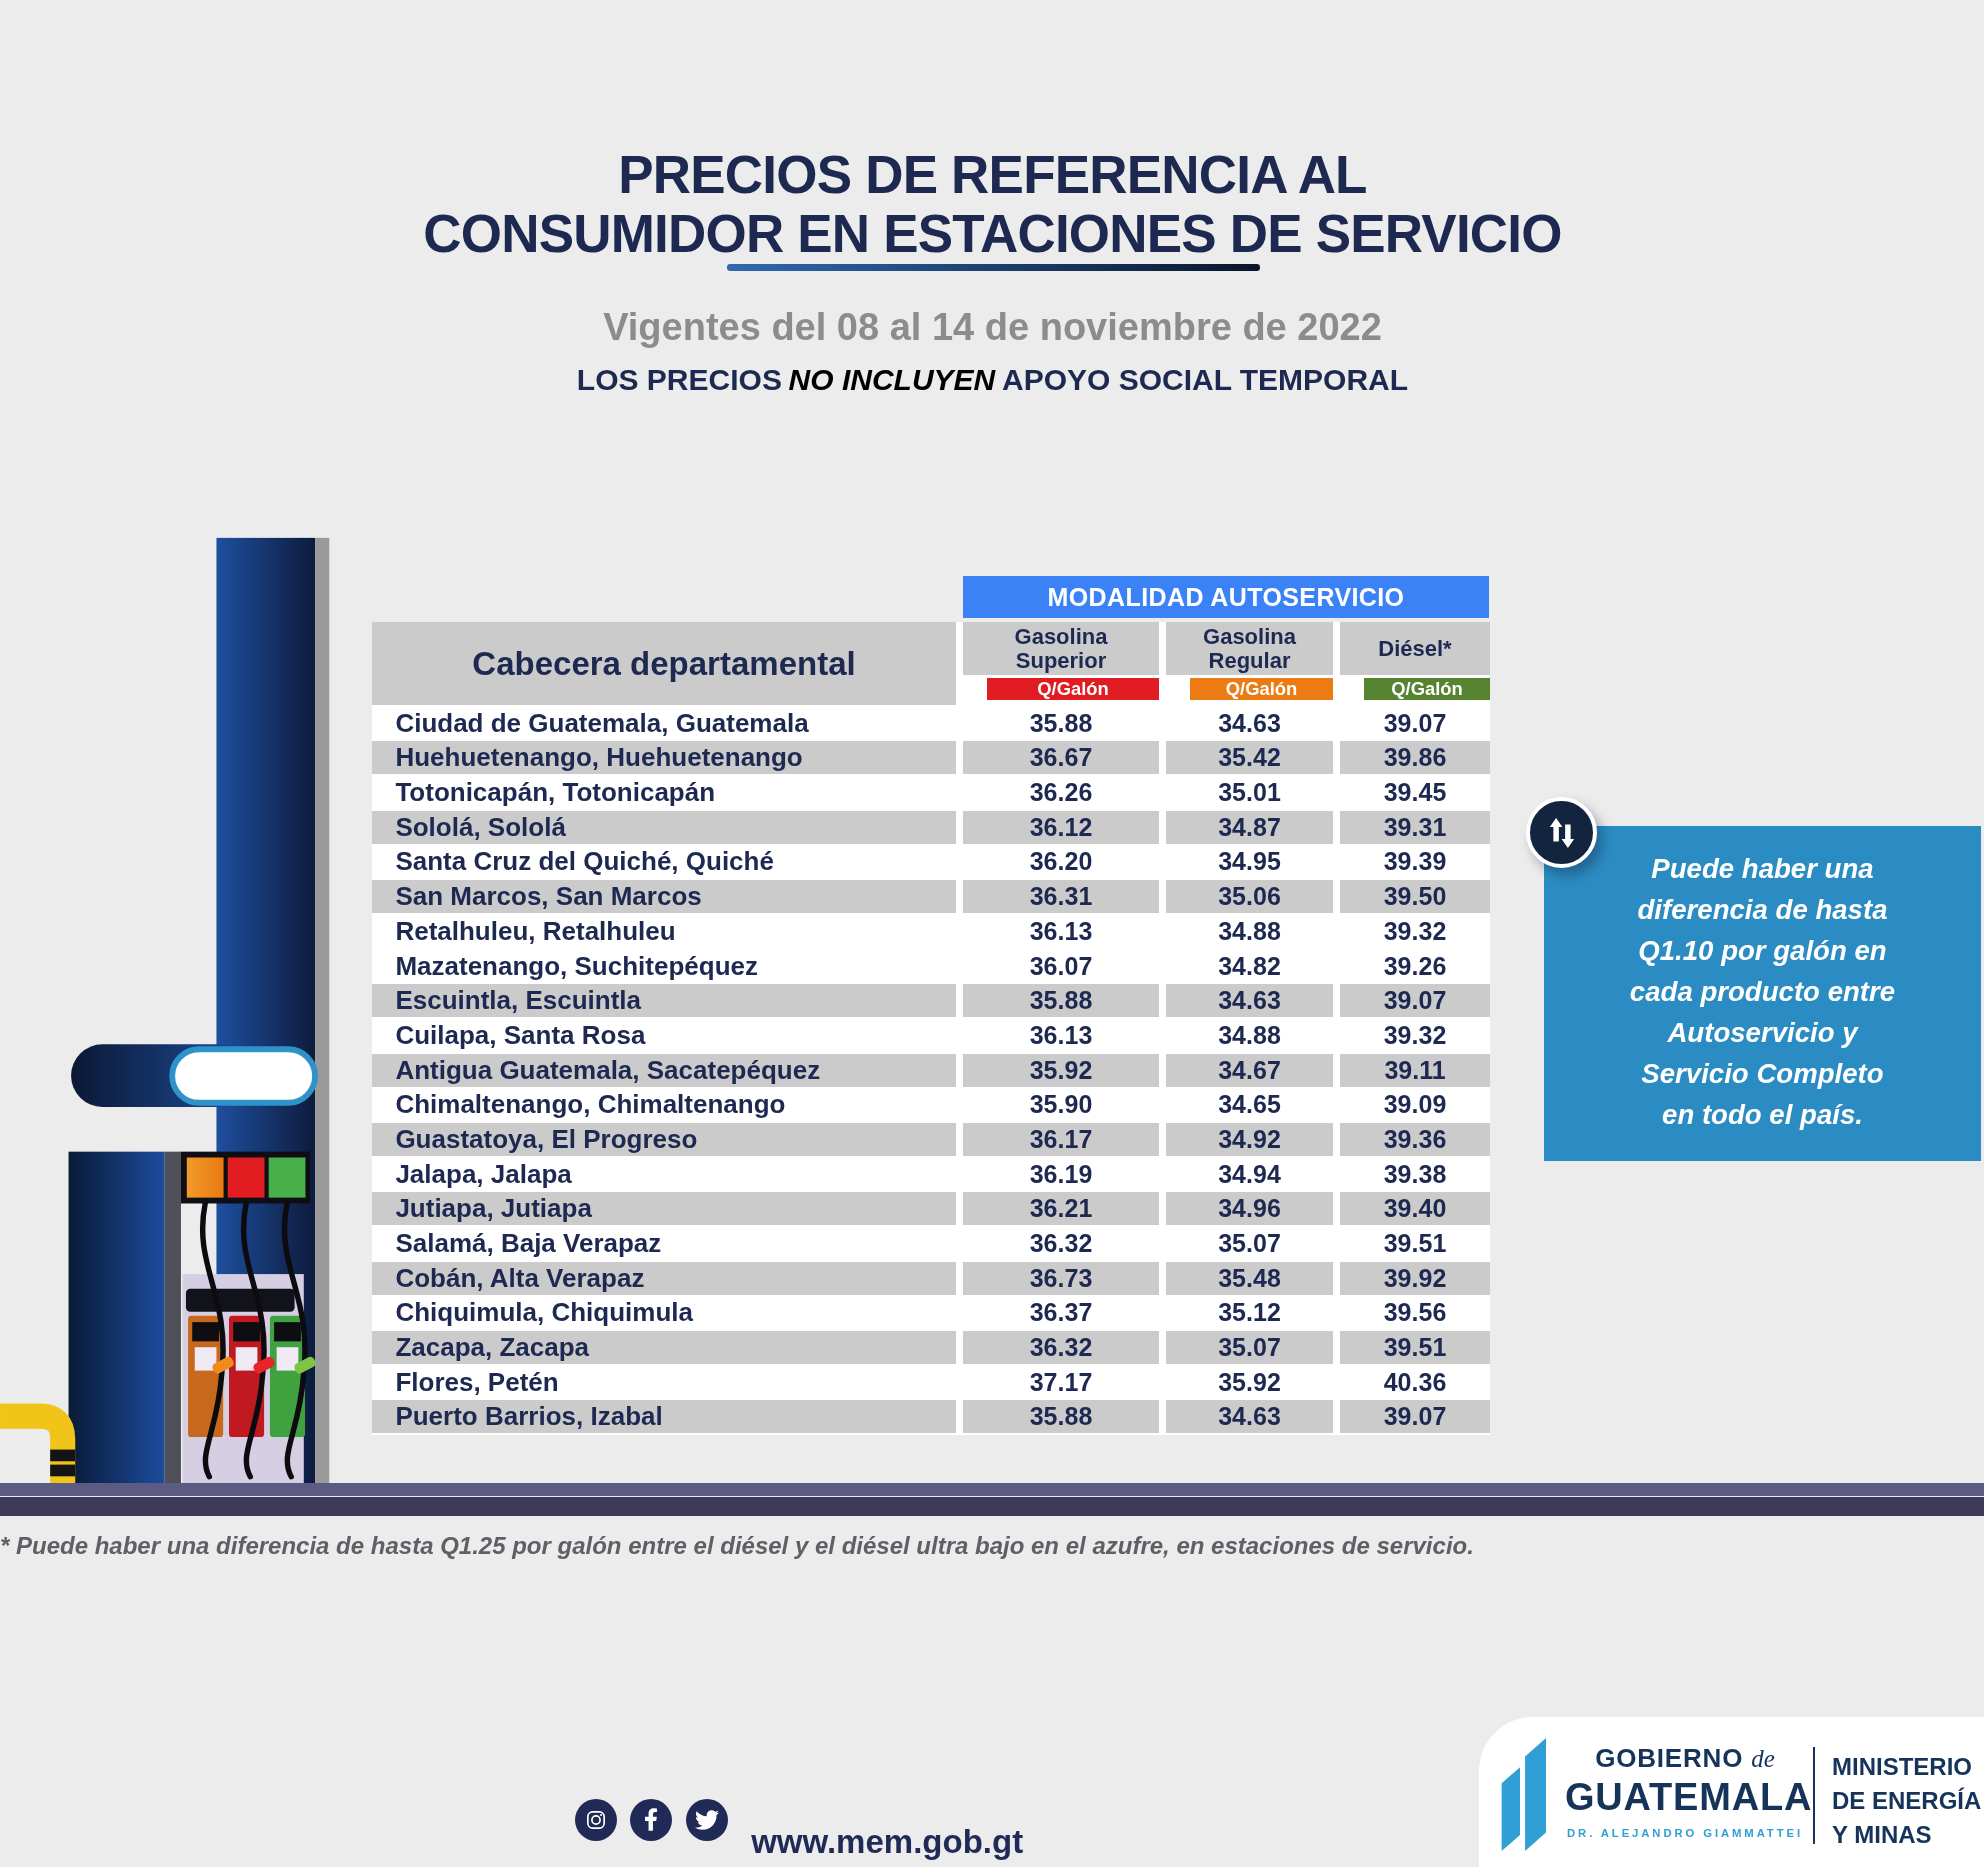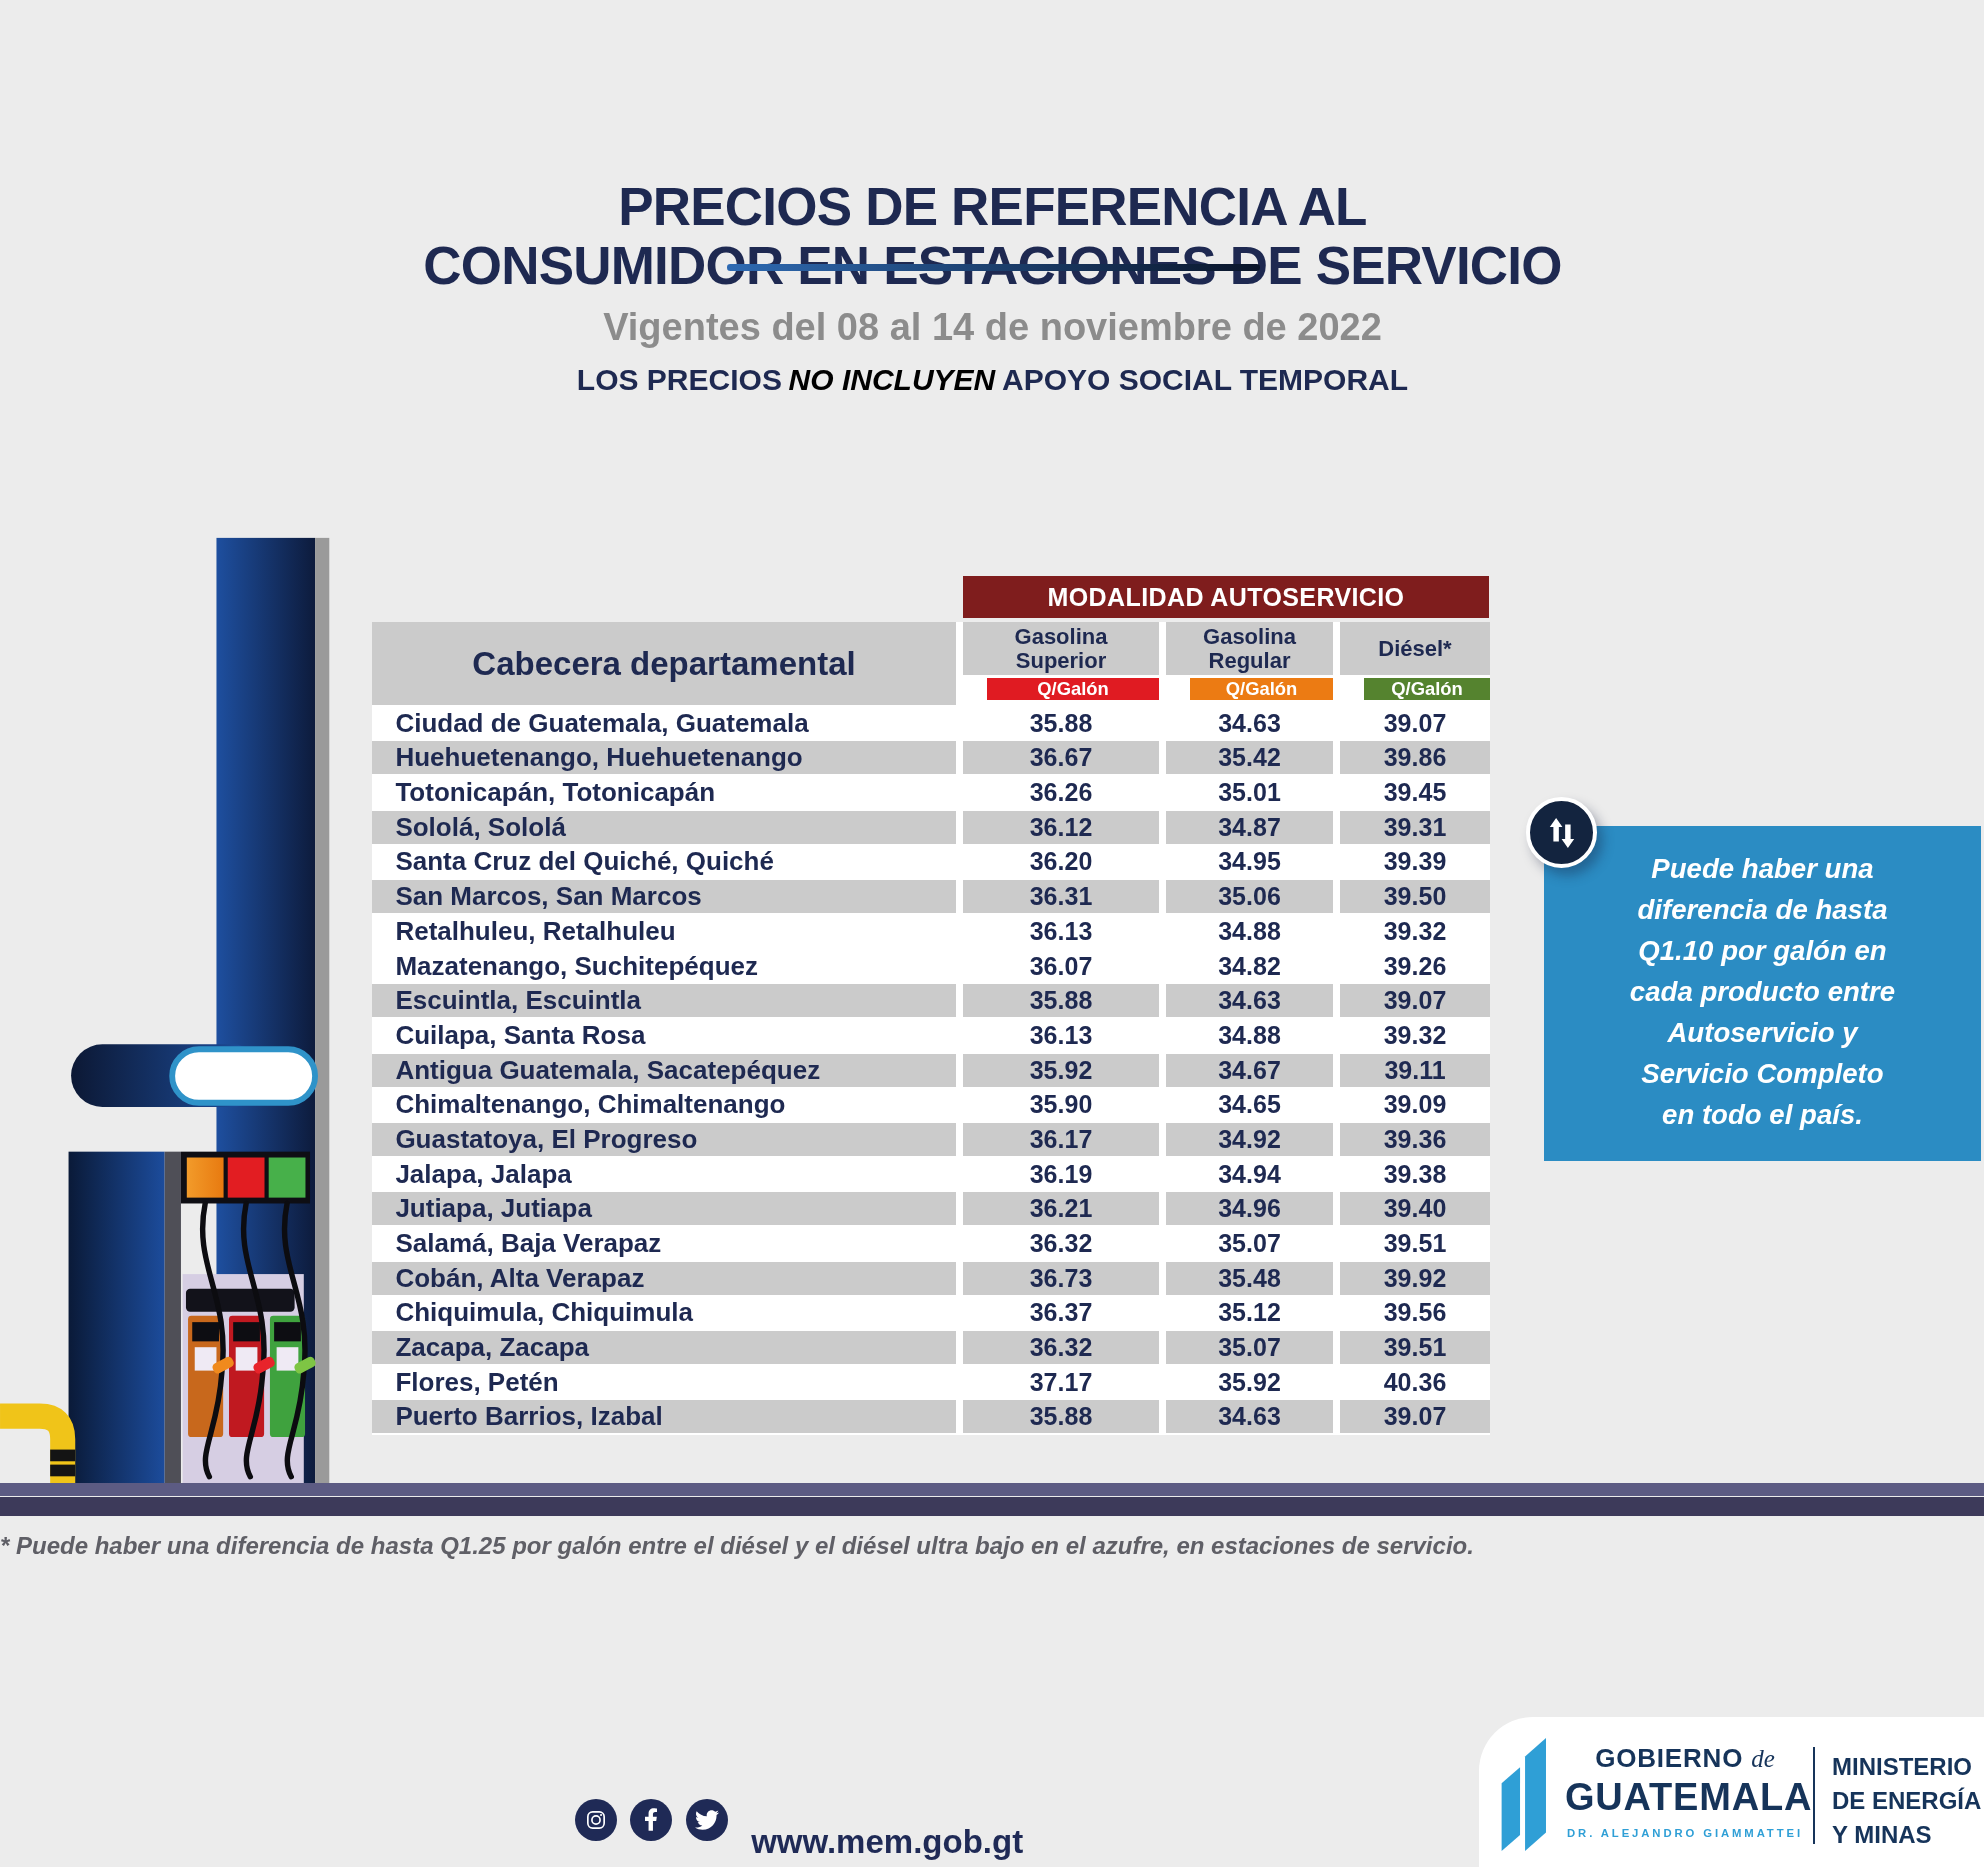--- a/index.html
+++ b/index.html
@@ -2,30 +2,30 @@
 <html style="font-size:6.7px"><head>
 <meta charset="utf-8">
 <style>
   html,body{margin:0;padding:0;background:#ececec;}
   #canvas{position:relative;width:1985px;height:1868px;background:#ececec;overflow:hidden;
           font-family:"Liberation Sans", sans-serif;}
   .abs{position:absolute;}
 
   
   .title-line{left:0;width:100%;text-align:center;font-weight:bold;color:#1e2951;
-              font-size:53px;letter-spacing:-0.8px;line-height:56px;margin-top:32px;}
+              font-size:53px;letter-spacing:-0.8px;line-height:56px;}
   #title1{top:147px;} #title2{top:206px;}
   #title-underline{left:727px;top:264px;width:533px;height:6.7px;border-radius:3.3px;
               background:linear-gradient(90deg,#2e6ab2,#0a1529);}
   #subtitle{top:306px;left:0;width:100%;text-align:center;font-weight:bold;color:#8c8c8c;font-size:38px;}
   #tagline{top:363px;left:0;width:100%;text-align:center;font-weight:bold;color:#1e2951;font-size:30px;}
   #tagline .red{color:#000000;font-style:italic;padding:0 6.7px;}
 
   
-  #modalidad-bar{left:963px;top:576px;width:526px;height:42px;background:#7f1d1d;color:#fff;
+  #modalidad-bar{left:963px;top:576px;width:526px;height:42px;background:#3b82f6;color:#fff;
       font-weight:bold;font-size:25px;text-align:center;line-height:43px;letter-spacing:0.4px;}
   #price-table{left:372px;top:622px;width:1118px;background:#ffffff;}
   .grid-row{display:grid;grid-template-columns:584px 196px 167px 150px;column-gap:7px;}
   #table-header{height:83px;margin-bottom:1.7px;}
   .hd-city{background:#cbcbcb;display:flex;align-items:center;justify-content:center;
       color:#1e2951;font-weight:bold;font-size:33px;}
   .hd-col{display:flex;flex-direction:column;}
   .hd-label{background:#cbcbcb;height:53px;display:flex;flex-direction:column;align-items:center;
       justify-content:center;color:#1e2951;font-weight:bold;font-size:22px;line-height:24px;}
   .hd-chip{margin-top:3.3px;height:22px;display:flex;align-items:center;justify-content:center;

